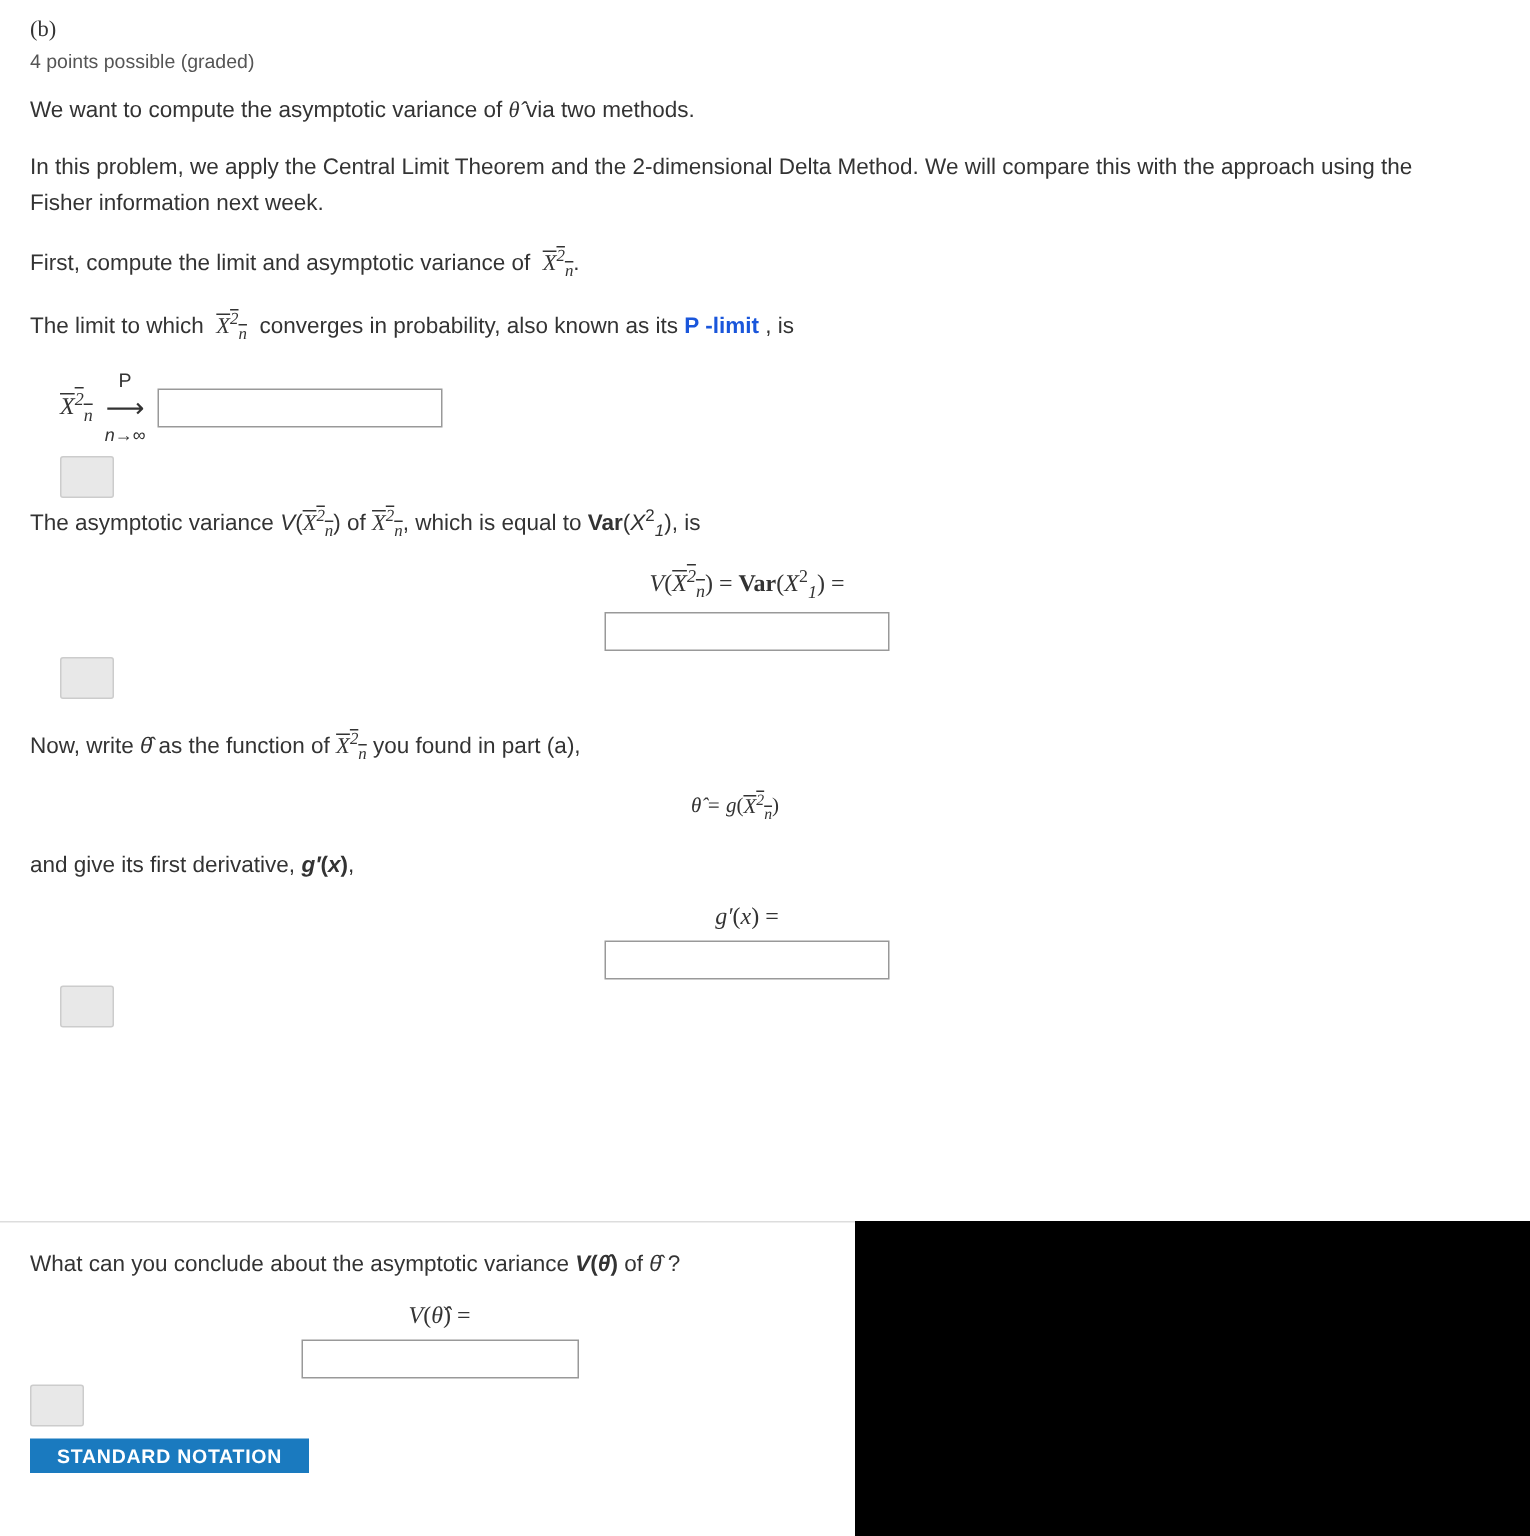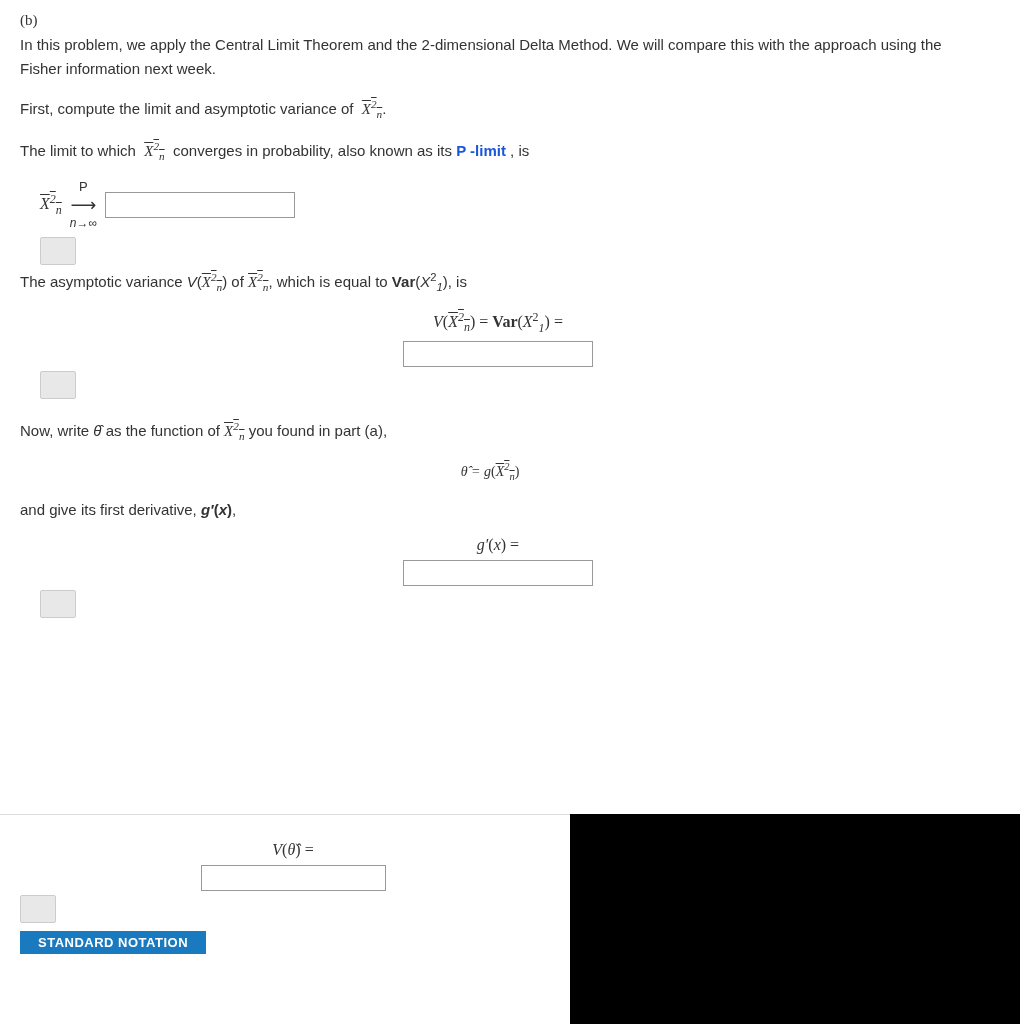--- a/index.html
+++ b/index.html
@@ -148,21 +148,25 @@
       font-size: 16px;
       flex-direction: column;
     }
   </style>
 </head>
 <body>
 
 <div class="main-content">
 
   <div class="part-label">(b)</div>
-
+  <div class="points-label">4 points possible (graded)</div>
+
+  <div class="paragraph">
+    We want to compute the asymptotic variance of <span class="math-inline"><i>θ̂</i></span> via two methods.
+  </div>
 
   <div class="paragraph">
     In this problem, we apply the Central Limit Theorem and the 2-dimensional Delta Method. We will compare this with the approach using the Fisher information next week.
   </div>
 
   <div class="paragraph">
     First, compute the limit and asymptotic variance of &nbsp;<span class="overline"><i>X</i><sup>2</sup><sub><i>n</i></sub></span>.
   </div>
 
   <div class="paragraph">
@@ -207,20 +211,23 @@
   <div class="var-formula">
     <span><i>g′</i>(<i>x</i>) =</span>
     <input type="text" style="width: 190px; border: 1px solid rgb(153, 153, 153); padding: 4px 6px; font-size: 14px;">
   </div>
   <button class="submit-small"></button>
 </div>
 
 <div class="bottom-section">
   <div class="bottom-left">
     
+    <div class="paragraph">
+      What can you conclude about the asymptotic variance <b><i>V</i>(<i>θ̂</i>)</b> of <i>θ̂</i> ?
+    </div>
 
     
     <div class="var-formula" style="margin-top:10px;">
       <span><i>V</i>(<i>θ̂</i>) =</span>
       <input type="text" style="width: 185px; border: 1px solid rgb(153, 153, 153); padding: 4px 6px; font-size: 14px;">
     </div>
     <button class="submit-small" style="margin-left:0;"></button>
 
     <button class="std-notation-btn">STANDARD NOTATION</button>
   </div>

